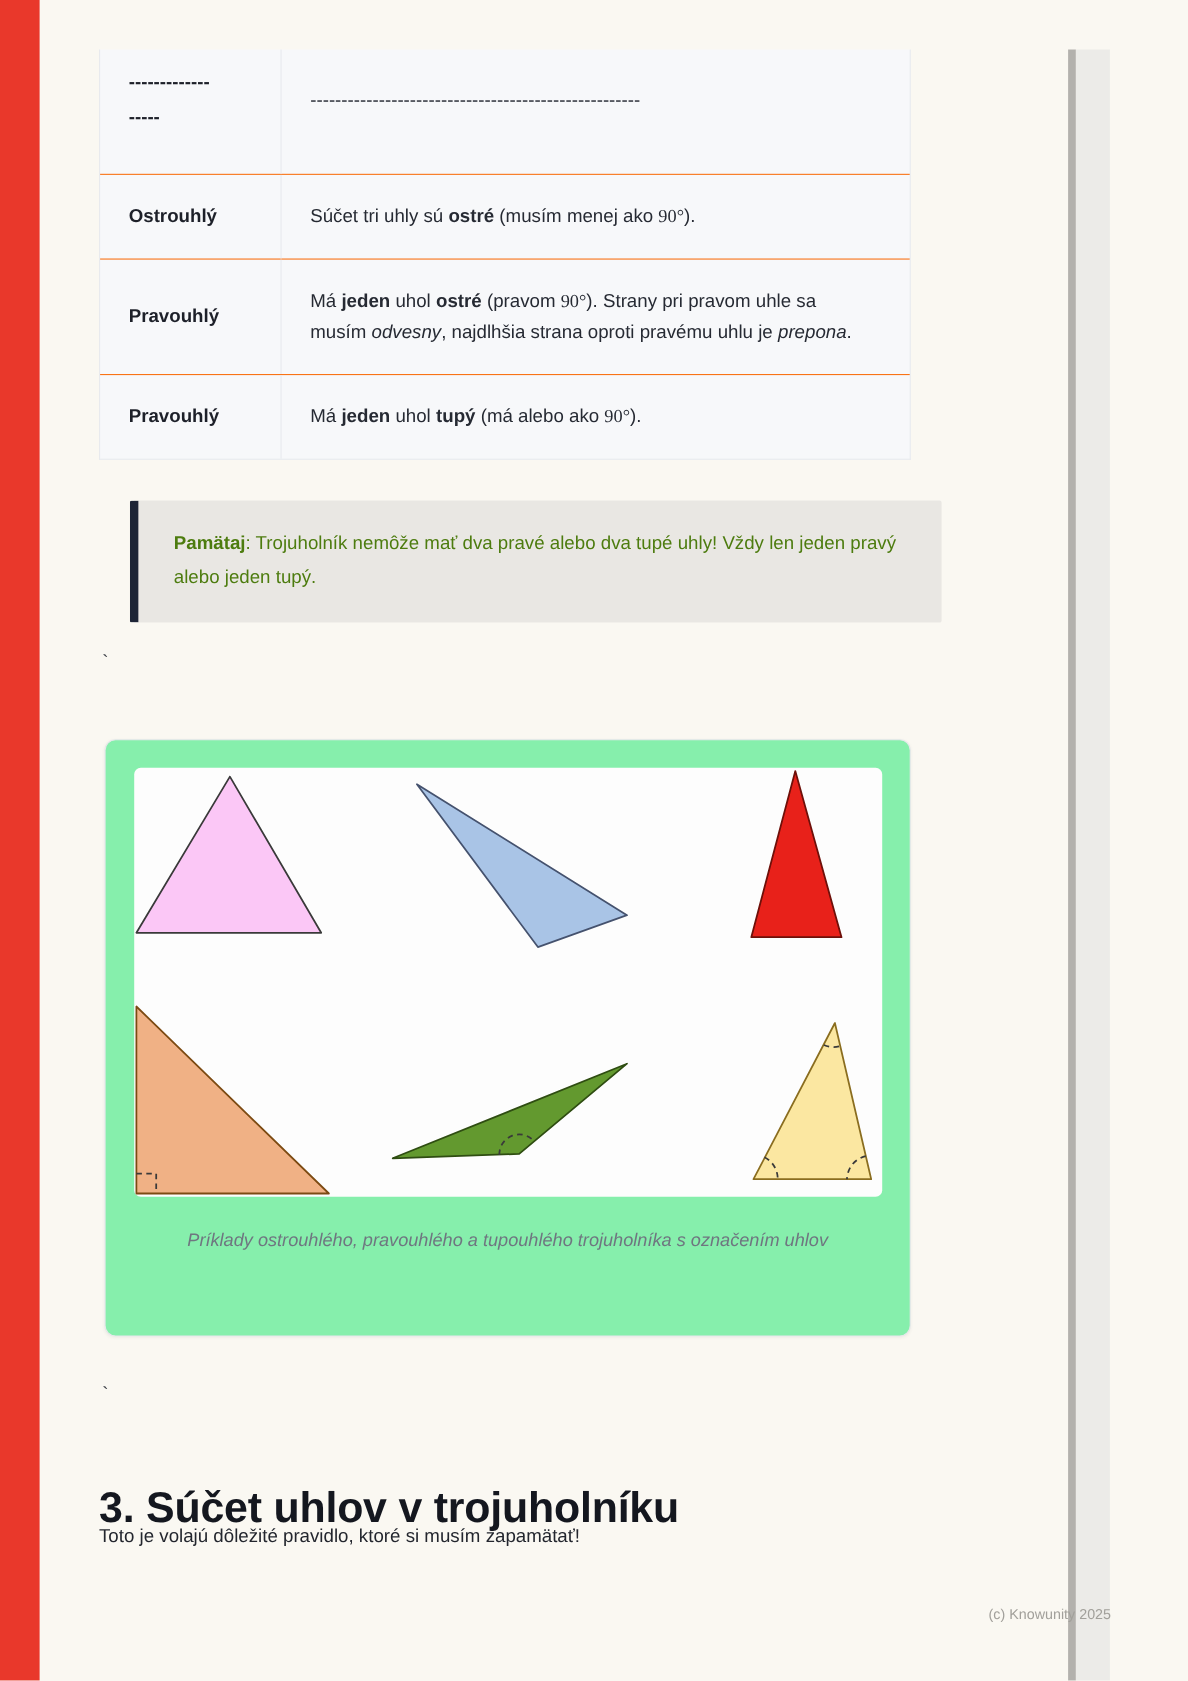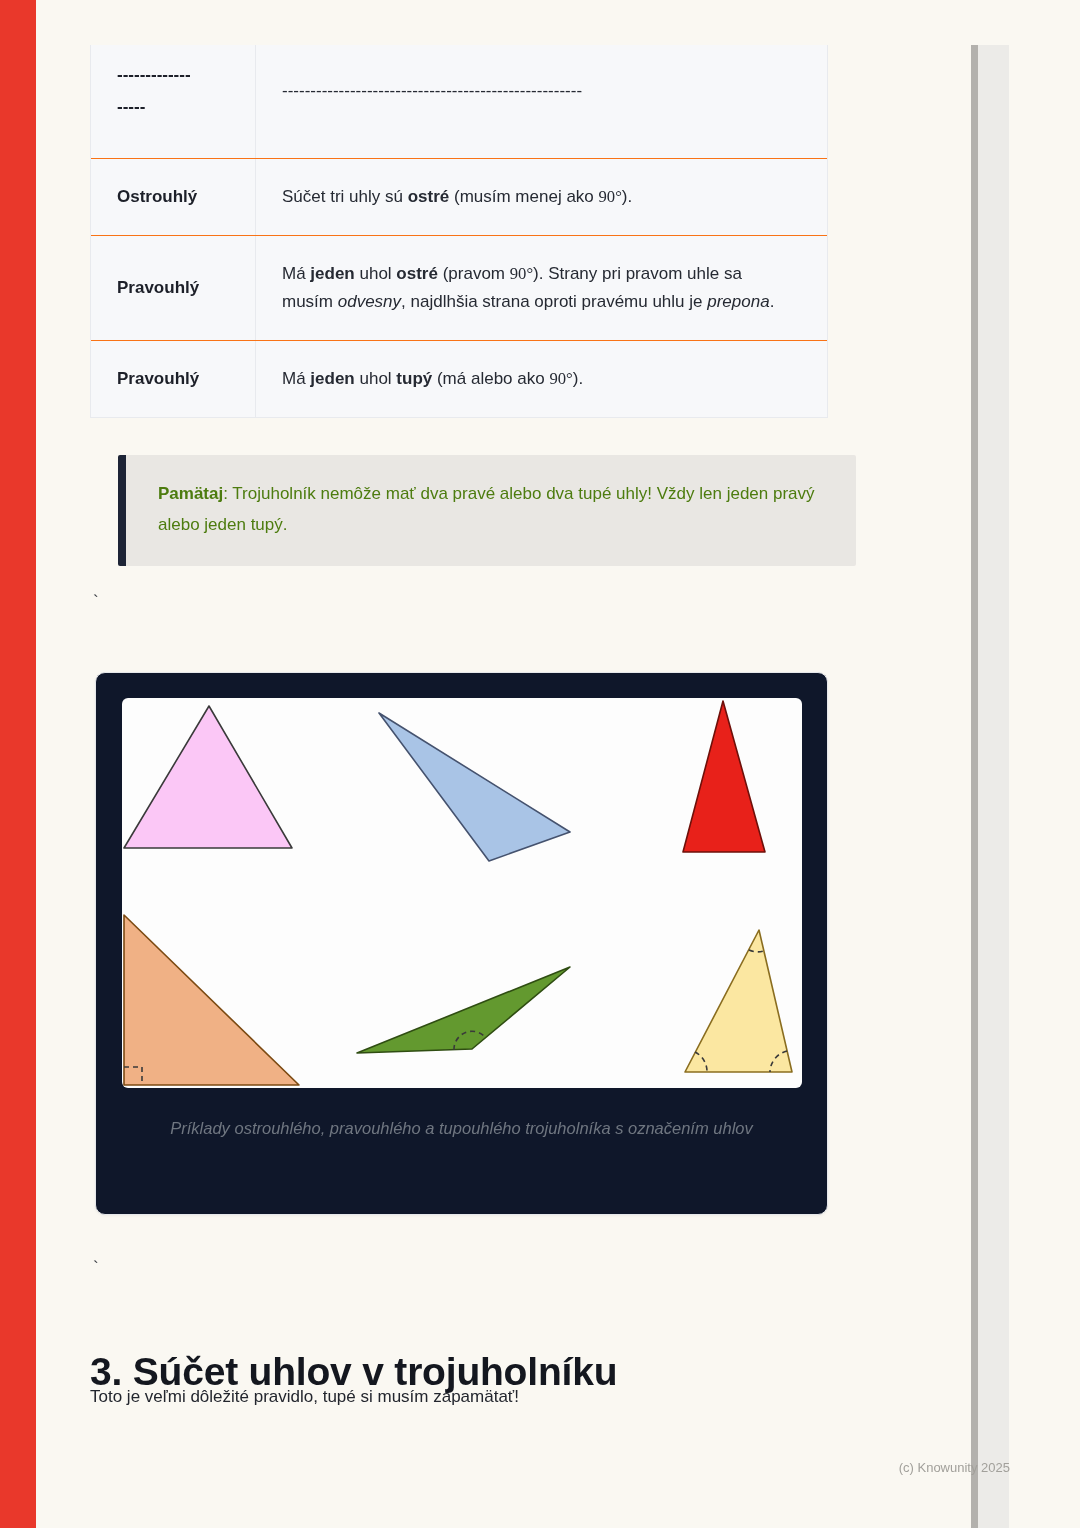--- a/index.html
+++ b/index.html
@@ -92,21 +92,21 @@
     color: #3a3d44;
   }
   .tick1 { top: 592px; }
   .tick2 { top: 1258px; }
 
   
   .figure-card {
     position: absolute;
     left: 95px; top: 672px;
     width: 733px; height: 543px;
-    background: #0f172a;
+    background: #86efac;
     border: 1px solid #e6e8eb;
     border-radius: 10px;
     box-shadow: 0 1px 3px rgba(0,0,0,0.05);
     padding: 25px 26px 16px 26px;
   }
   .figure-canvas {
     width: 680px; height: 390px;
     background: #fdfdfd;
     border-radius: 6px;
   }
@@ -228,17 +228,17 @@
         <path class="angle-mark" d="M 665 353 A 22 22 0 0 0 648 374"></path>
       </svg>
     </div>
     <div class="figure-caption">Príklady ostrouhlého, pravouhlého a tupouhlého trojuholníka s označením uhlov</div>
   </div>
 
   <div class="tick tick2">`</div>
 
   <h2 class="section-heading">3. Súčet uhlov v trojuholníku</h2>
 
-  <p class="section-para">Toto je veľmi dôležité pravidlo, tupé si musím zapamätať!</p>
+  <p class="section-para">Toto je volajú dôležité pravidlo, ktoré si musím zapamätať!</p>
 
   <div class="footer-note">(c) Knowunity 2025</div>
 
 </div>
 
 </body></html>

